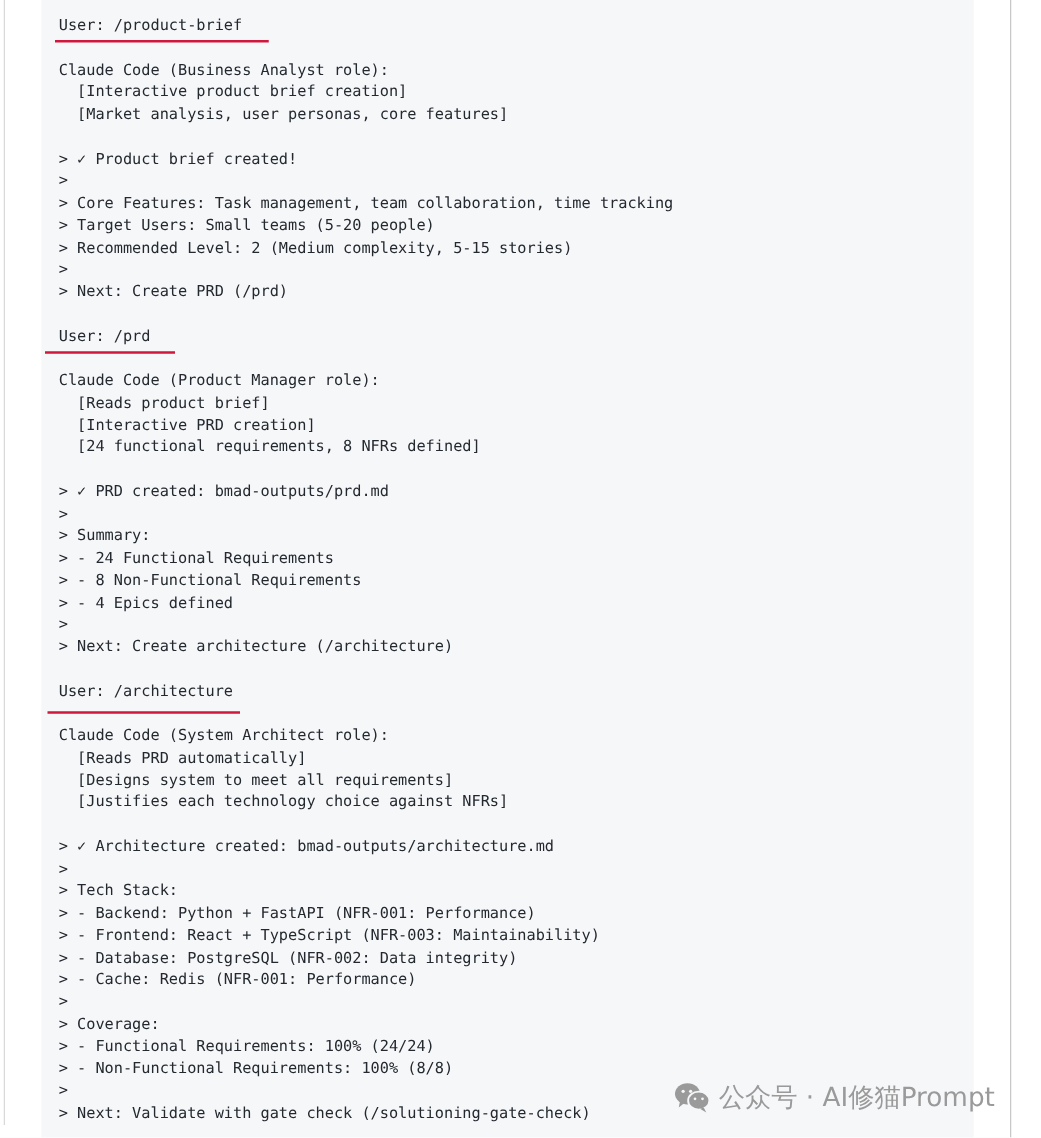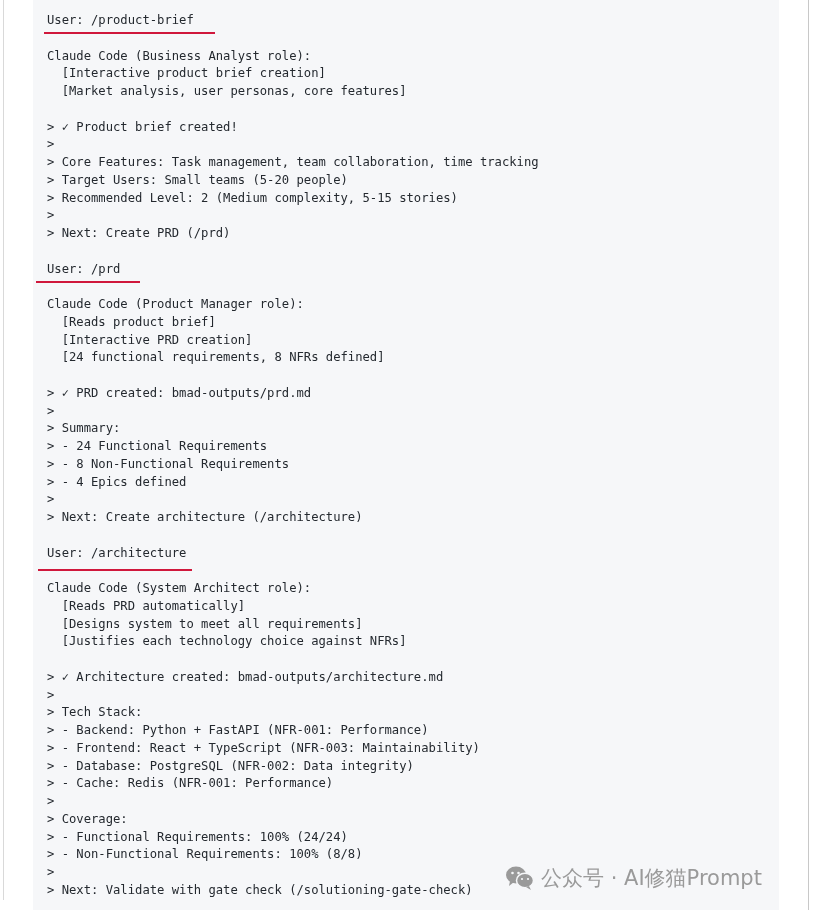--- a/index.html
+++ b/index.html
@@ -52,21 +52,21 @@
     display: block;
     height: 17.75px;
   }
   .underline {
     position: absolute;
     height: 2px;
     background: #d0183c;
   }
   .watermark {
     position: absolute;
-    left: 505px;
+    left: 539px;
     top: 864px;
     display: flex;
     align-items: center;
     gap: 6px;
     color: #9a9a9a;
     font-family: "DejaVu Sans", "Liberation Sans", sans-serif;
     font-size: 21px;
     white-space: nowrap;
   }
   .wechat-icon {

